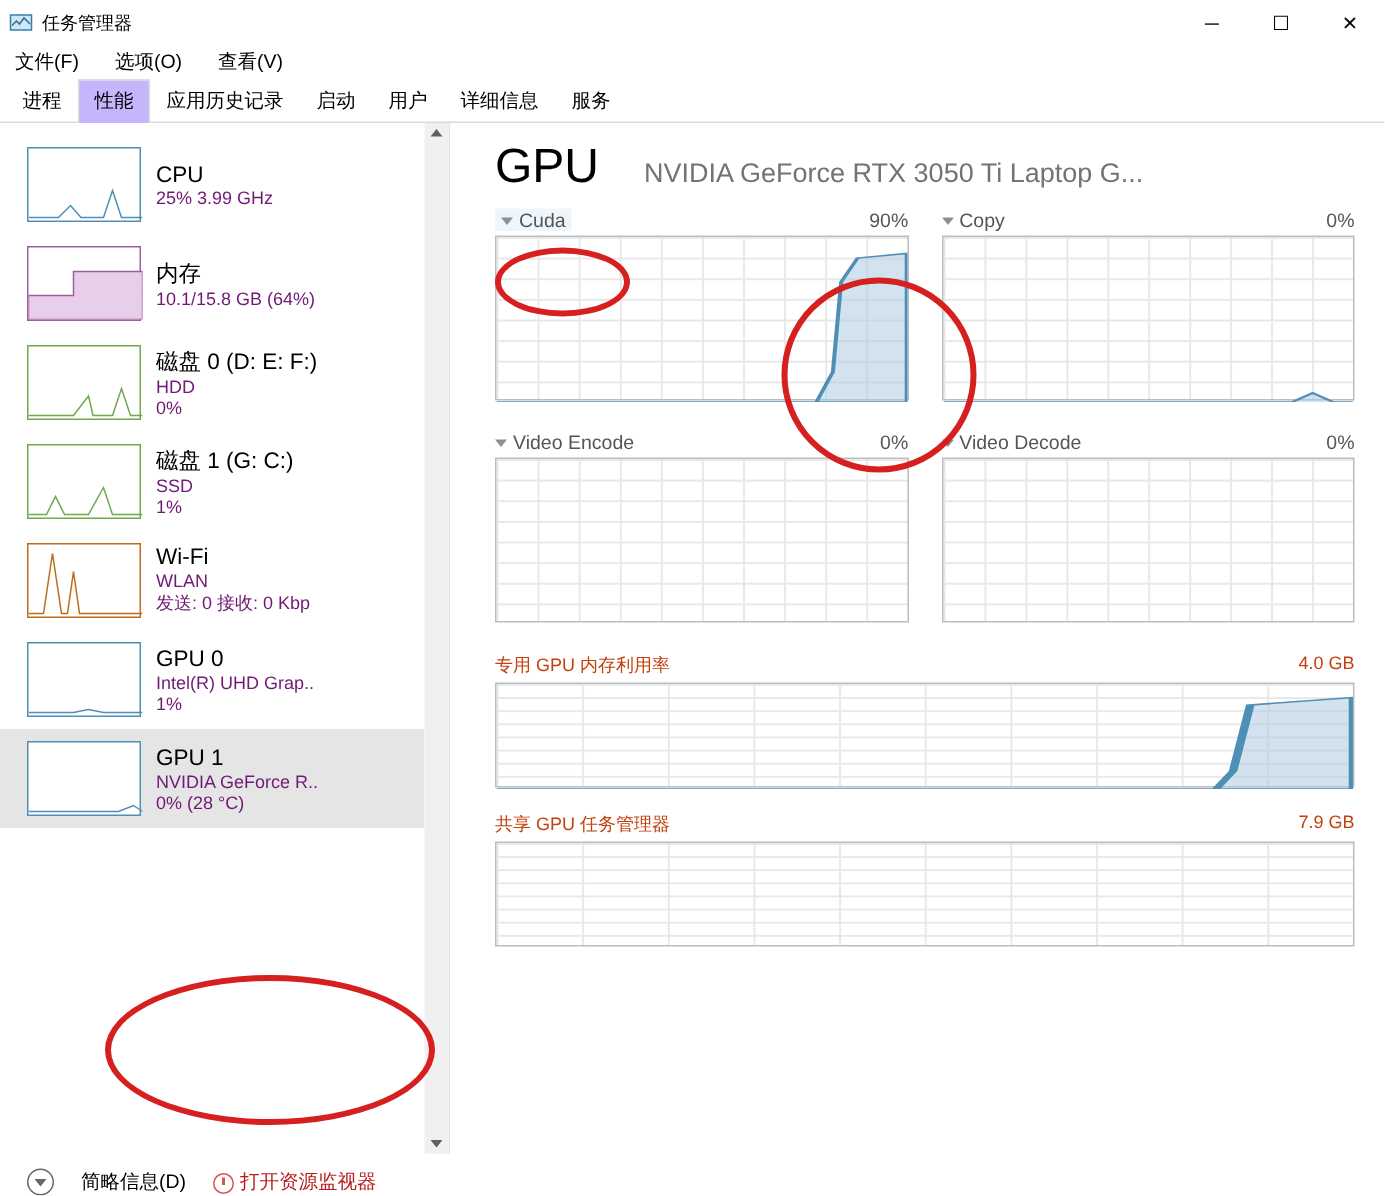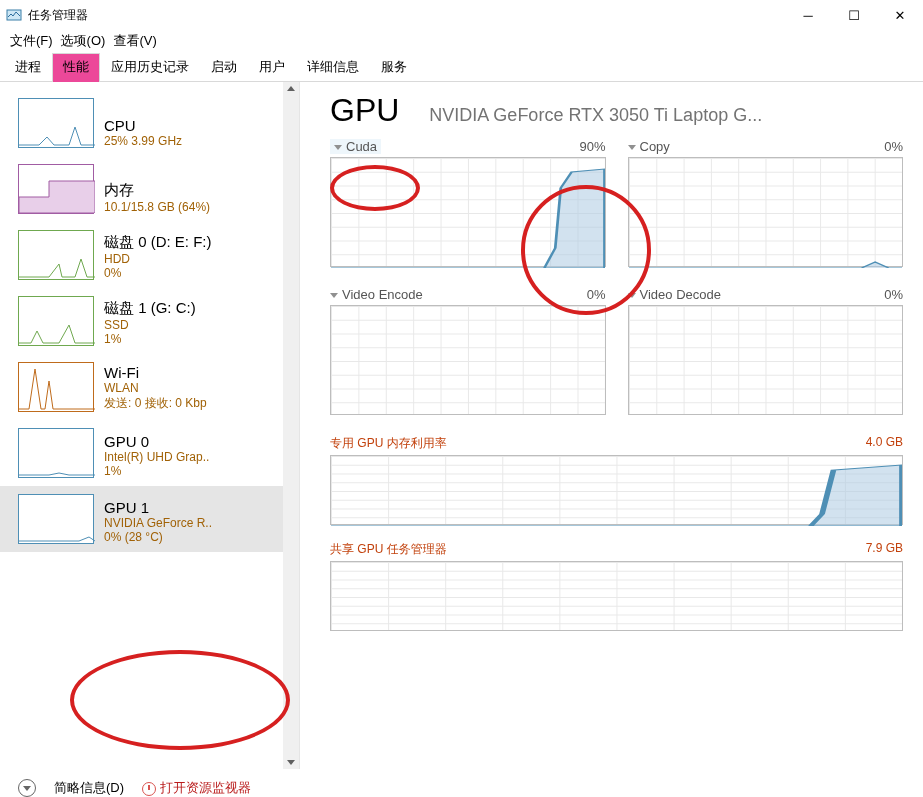--- a/index.html
+++ b/index.html
@@ -7,44 +7,44 @@
 
   
   .titlebar { height: 30px; display: flex; align-items: center; padding-left: 6px; }
   .titlebar .icon { width: 16px; height: 16px; margin-right: 6px; position: relative; }
   .titlebar .icon svg { width: 16px; height: 16px; }
   .titlebar .title { font-size: 12px; }
   .win-controls { position: absolute; right: 0; top: 0; display: flex; }
   .win-controls div { width: 46px; height: 30px; display: flex; align-items: center; justify-content: center; font-size: 13px; }
 
   
-  .menubar { height: 22px; display: flex; padding-left: 10px; gap: 8px; font-size: 13px; align-items: center; }
+  .menubar { height: 22px; display: flex; padding-left: 10px; gap: 24px; font-size: 13px; align-items: center; }
 
   
   .tabs { display: flex; border-bottom: 1px solid #d9d9d9; padding-left: 4px; }
   .tab { padding: 4px 10px 6px; font-size: 13px; border: 1px solid transparent; border-bottom: none; position: relative; top: 1px; }
-  .tab.active { border-color: #d9d9d9; background: #ec4899; }
+  .tab.active { border-color: #d9d9d9; background: #c4b5fd; }
 
   
   .main { display: flex; height: calc(797px - 30px - 22px - 28px - 30px); }
 
   
   .sidebar-wrap { position: relative; width: 300px; border-right: 1px solid #e5e5e5; display: flex; }
   .sidebar { flex: 1; overflow: hidden; padding: 8px 0; }
   .scrollbar { width: 16px; background: #f0f0f0; position: relative; }
   .scrollbar::before, .scrollbar::after { content: ""; position: absolute; left: 4px; width: 0; height: 0; border-left: 4px solid transparent; border-right: 4px solid transparent; }
   .scrollbar::before { top: 4px; border-bottom: 5px solid #606060; }
   .scrollbar::after { bottom: 4px; border-top: 5px solid #606060; }
 
-  .side-item { display: flex; gap: 10px; padding: 8px 24px 8px 18px; align-items: flex-end; cursor: pointer; }
+  .side-item { display: flex; gap: 10px; padding: 8px 24px 8px 18px; align-items: center; cursor: pointer; }
   .side-item.selected { background: #e5e5e5; }
   .thumb { width: 76px; height: 50px; border: 1px solid; position: relative; background: #fff; }
   .thumb svg { position: absolute; bottom: 0; left: 0; }
   .side-info .t1 { font-size: 15px; }
-  .side-info .t2, .side-info .t3 { font-size: 12px; color: #a16207; }
+  .side-info .t2, .side-info .t3 { font-size: 12px; color: #701a75; }
 
   
   .detail { flex: 1; padding: 10px 20px 10px 30px; overflow: hidden; }
   .detail-head { display: flex; align-items: baseline; gap: 30px; margin-bottom: 10px; }
   .detail-head .big { font-size: 32px; font-weight: 400; }
   .detail-head .sub { font-size: 18px; color: #737373; }
 
   .chart-row { display: flex; gap: 22px; margin-bottom: 20px; }
   .chart-block { flex: 1; }
   .chart-label-row { display: flex; justify-content: space-between; font-size: 13px; color: #555; margin-bottom: 3px; }

